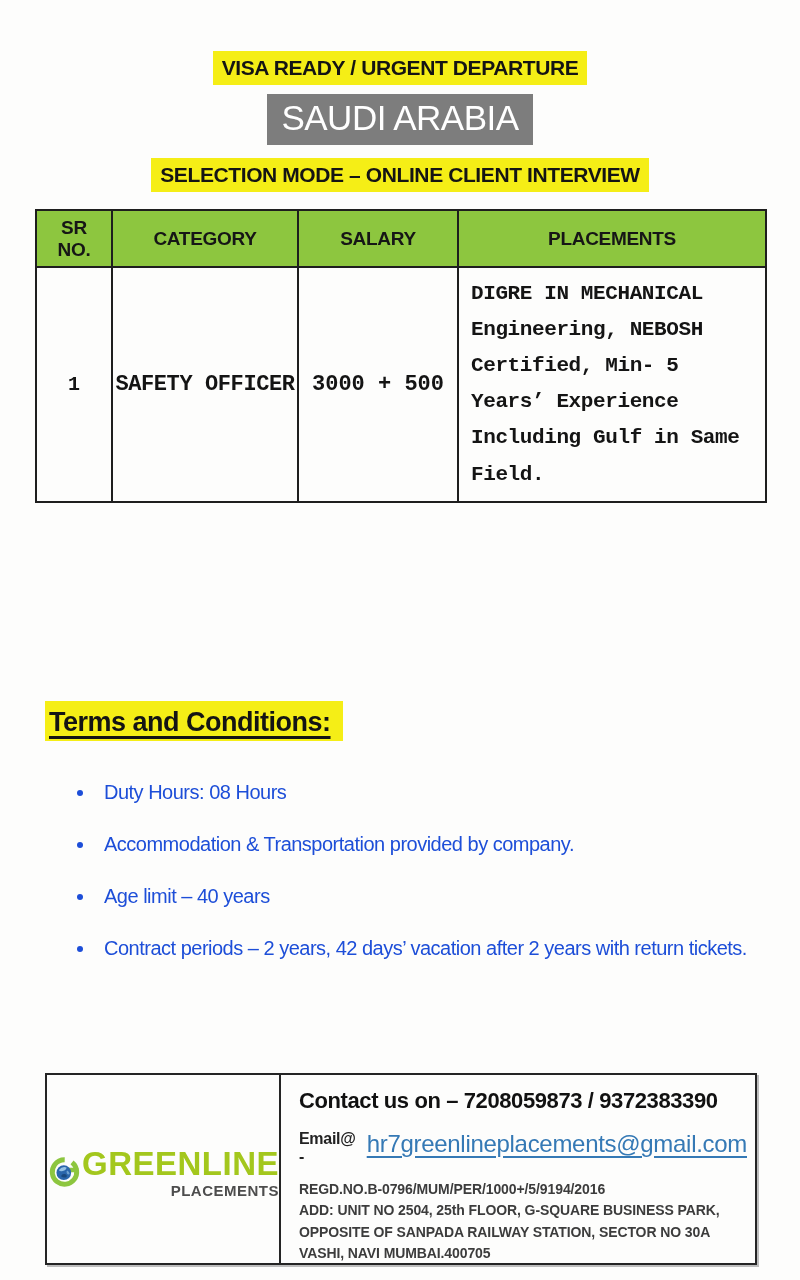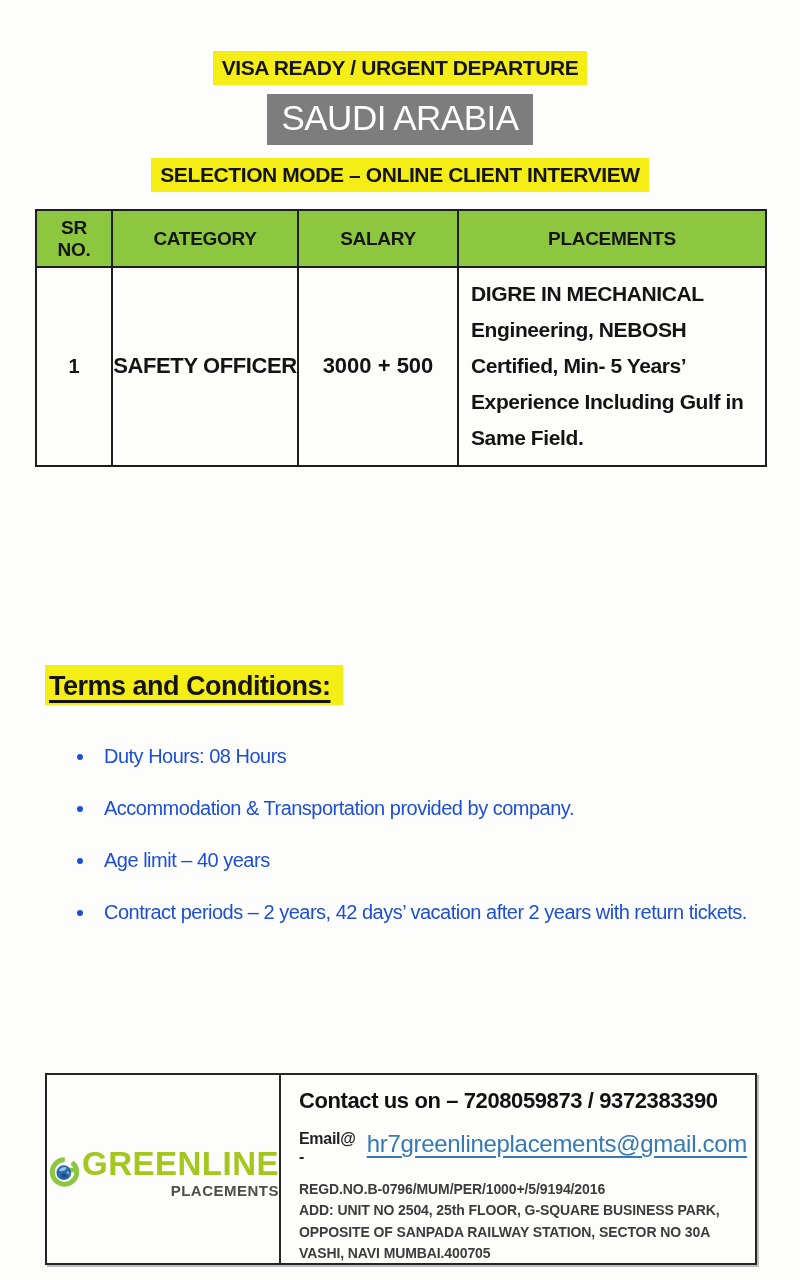--- a/index.html
+++ b/index.html
@@ -72,20 +72,21 @@
   .col-sr { width: 76px; }
   .col-category { width: 186px; }
   .col-salary { width: 160px; }
   .col-experience { width: 308px; }
   .job-table td {
     background: #fdfdfc;
     height: 195px;
     font-weight: bold;
     color: #141414;
     vertical-align: middle;
+    font-family: Liberation Mono, monospace;
   }
   td.c-sr { text-align: center; font-size: 20px; }
   td.c-category { text-align: center; font-size: 22px; letter-spacing: -0.4px; }
   td.c-salary { text-align: center; font-size: 22px; }
   td.c-experience {
     text-align: left;
     font-size: 21px;
     letter-spacing: -0.4px;
     line-height: 1.72;
     padding: 8px 14px 8px 12px;

